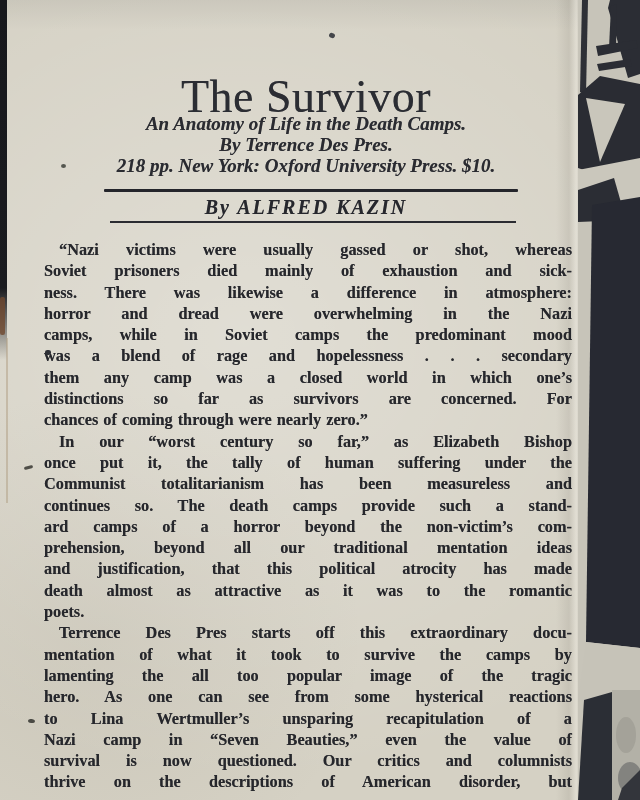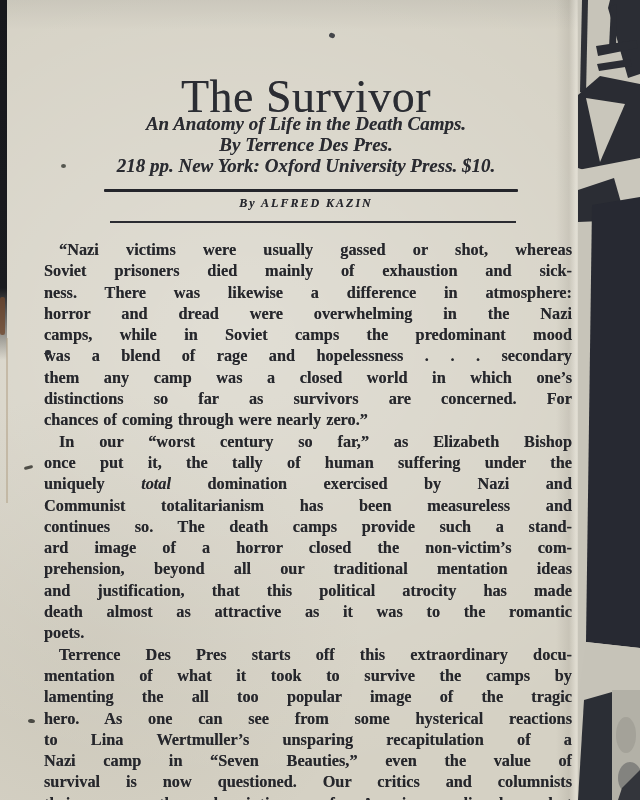--- a/index.html
+++ b/index.html
@@ -52,21 +52,21 @@
   .rule-top {
     position: absolute; left: 104px; top: 189px; width: 414px; height: 3px;
     background: #24252b; border-radius: 1px;
   }
   .rule-bottom {
     position: absolute; left: 110px; top: 221px; width: 406px; height: 2px;
     background: #2a2b31;
   }
   .byline {
     position: absolute; left: 40px; top: 196px; width: 532px; text-align: center;
-    font-size: 12px; font-weight: 700; font-style: italic; letter-spacing: 2px;
+    font-size: 20px; font-weight: 700; font-style: italic; letter-spacing: 2px;
     color: #26272d; text-shadow: 0 0 0.5px rgba(40,42,48,0.5);
   }
 
   
   .article-body {
     position: absolute; left: 44px; top: 239px; width: 528px;
     font-size: 16.3px; font-weight: 700; line-height: 21.3px;
     color: var(--ink, #26272c);
     text-shadow: 0 0 0.6px rgba(35,36,42,0.55);
     word-spacing: 1px;
@@ -136,24 +136,23 @@
       <div class="bline">Soviet prisoners died mainly of exhaustion and sick-</div>
       <div class="bline">ness. There was likewise a difference in atmosphere:</div>
       <div class="bline">horror and dread were overwhelming in the Nazi</div>
       <div class="bline">camps, while in Soviet camps the predominant mood</div>
       <div class="bline">was a blend of rage and hopelessness . . . secondary</div>
       <div class="bline">them any camp was a closed world in which one’s</div>
       <div class="bline">distinctions so far as survivors are concerned. For</div>
       <div class="bline lastline">chances of coming through were nearly zero.”</div>
       <div class="bline indent">In our “worst century so far,” as Elizabeth Bishop</div>
       <div class="bline">once put it, the tally of human suffering under the</div>
-      <div class="bline">uniquely <em>total</em> domination exercised by Nazi and</div>
       <div class="bline">Communist totalitarianism has been measureless and</div>
       <div class="bline">continues so. The death camps provide such a stand-</div>
-      <div class="bline">ard image of a horror closed the non-victim’s com-</div>
+      <div class="bline">ard camps of a horror beyond the non-victim’s com-</div>
       <div class="bline">prehension, beyond all our traditional mentation ideas</div>
       <div class="bline">and justification, that this political atrocity has made</div>
       <div class="bline">death almost as attractive as it was to the romantic</div>
       <div class="bline lastline">poets.</div>
       <div class="bline indent">Terrence Des Pres starts off this extraordinary docu-</div>
       <div class="bline">mentation of what it took to survive the camps by</div>
       <div class="bline">lamenting the all too popular image of the tragic</div>
       <div class="bline">hero. As one can see from some hysterical reactions</div>
       <div class="bline">to Lina Wertmuller’s unsparing recapitulation of a</div>
       <div class="bline">Nazi camp in “Seven Beauties,” even the value of</div>

